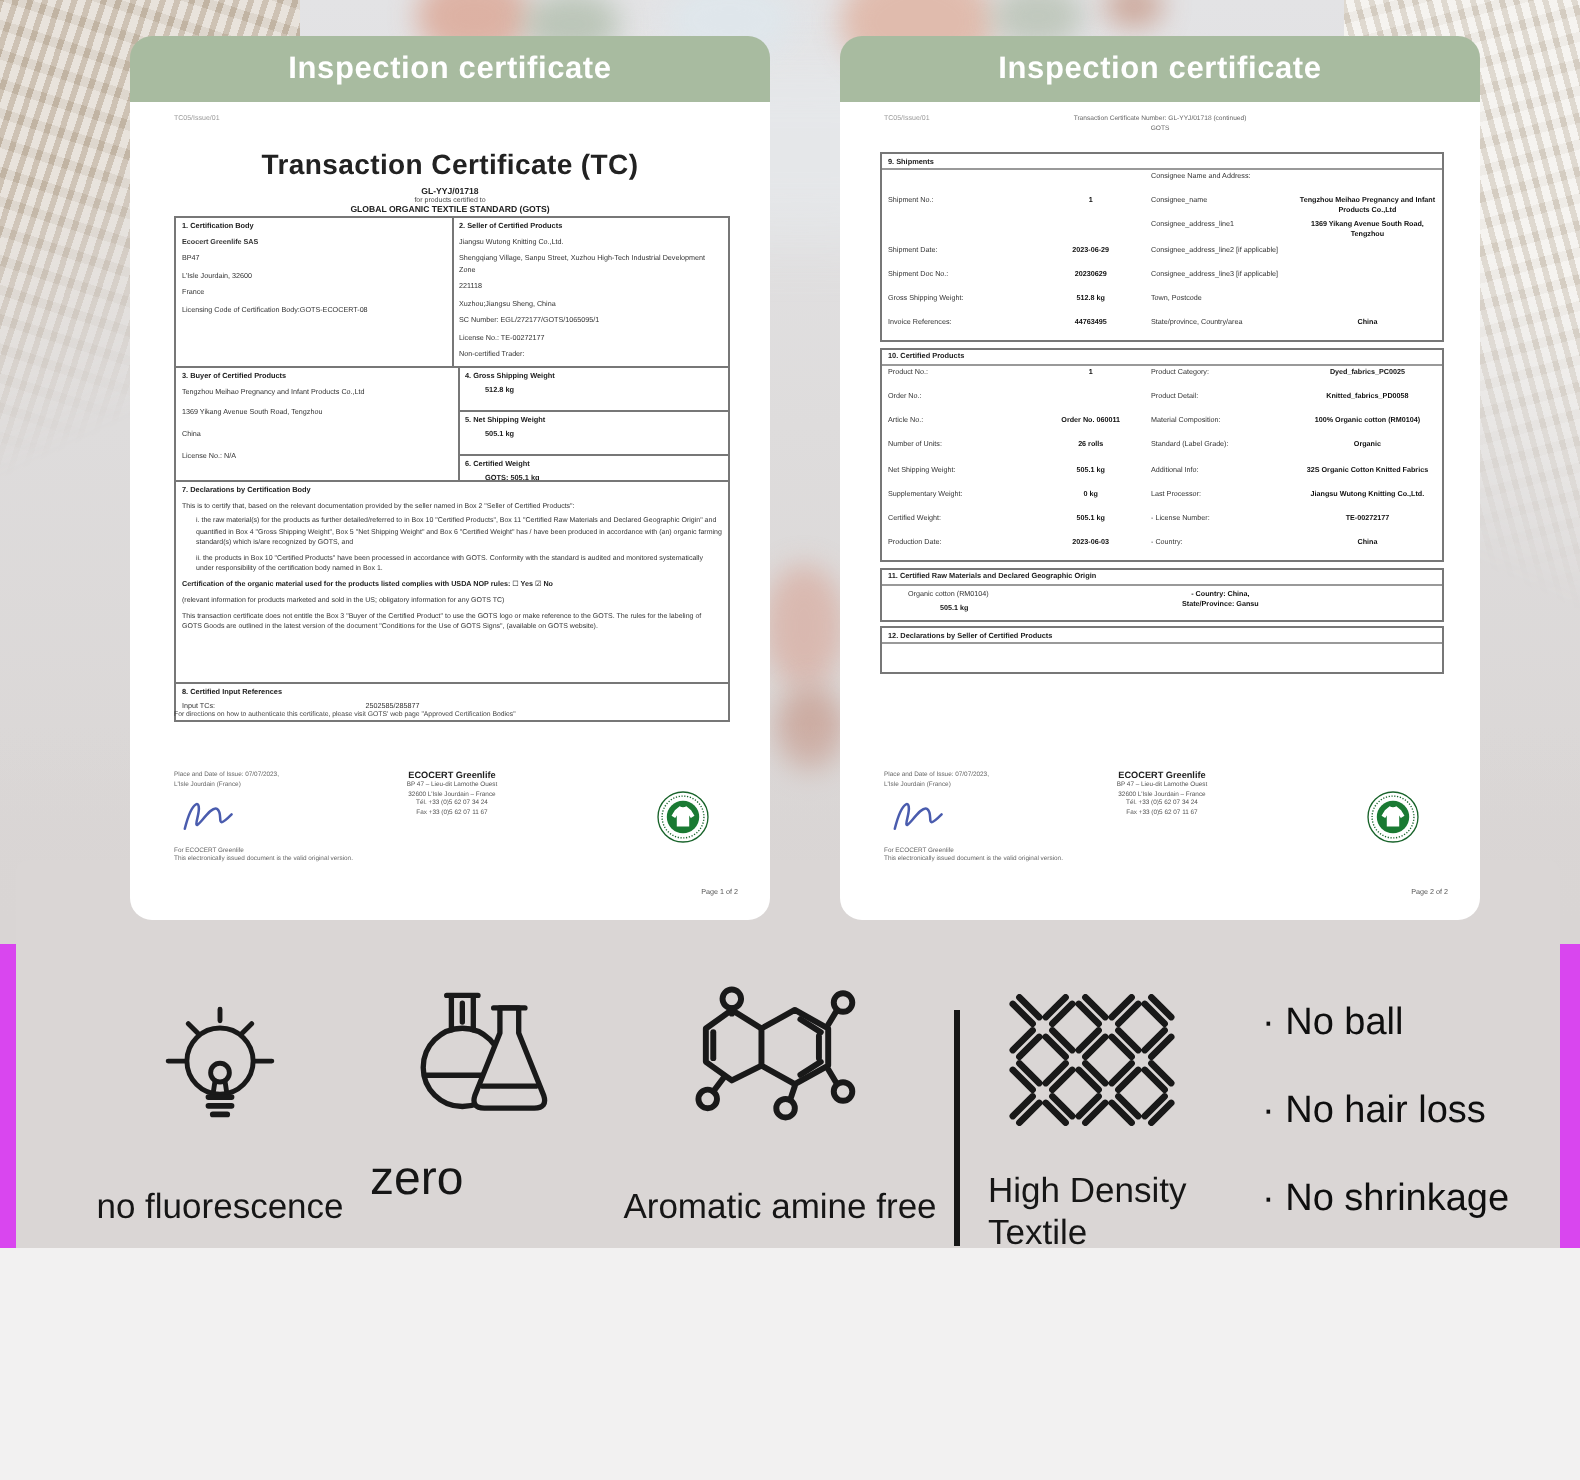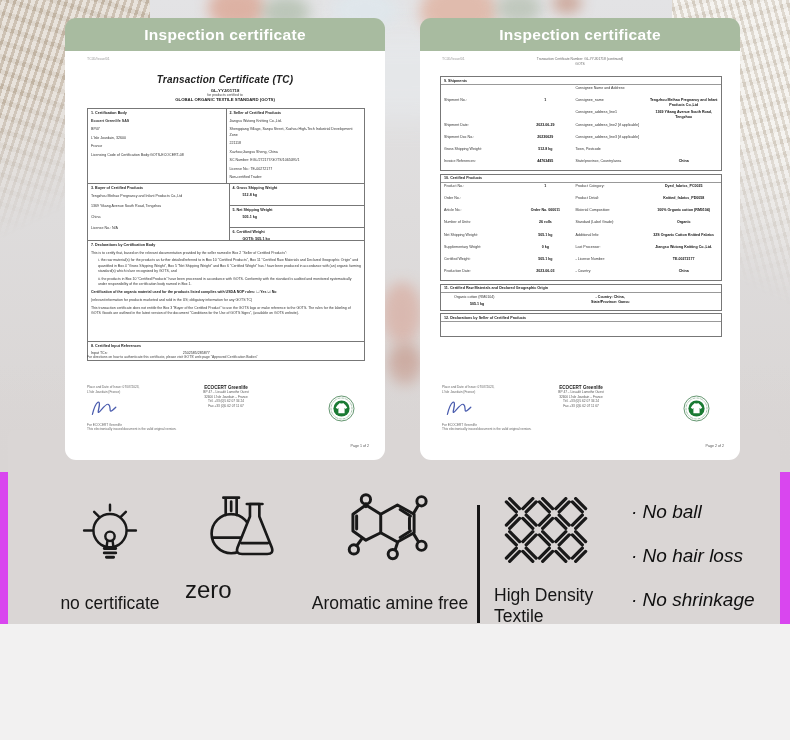--- a/index.html
+++ b/index.html
@@ -38,21 +38,21 @@
   
   .card { position:absolute; top:18px; width:320px; }
   .card-left { left:65px; } .card-right { left:420px; }
   .card-header { height:33px; border-radius:11px 11px 0 0; display:flex; align-items:center; justify-content:center;
     color:#fff; font-size:15.5px; font-weight:bold; letter-spacing:.3px; }
   .card-body { position:relative; height:409px; background:#fff; border-radius:0 0 11px 11px; overflow:hidden;
     color:#333; }
 
   .doc-ref { position:absolute; top:6px; left:22px; font-size:3.5px; color:#9a9a9a; }
   .title-block { position:absolute; top:23px; left:0; right:0; text-align:center; line-height:1.25; }
-  .t1 { font-size:10px; font-weight:bold; color:#222; letter-spacing:.2px;font-style:italic; }
+  .t1 { font-size:14px; font-weight:bold; color:#222; letter-spacing:.2px; }
   .t2 { font-size:4.3px; font-weight:bold; color:#222; margin-top:1px; }
   .t3 { font-size:3.5px; color:#444; }
   .t4 { font-size:4.3px; font-weight:bold; color:#222; }
 
   .grid1 { position:absolute; left:22px; right:20px; top:57px; border:0.6px solid #777; }
   .grow { display:flex; border-bottom:0.6px solid #777; }
   .rowA { height:74px; } .rowB { height:56px; }
   .half { width:50%; overflow:hidden; }
   .half + .half { border-left:0.6px solid #777; }
   .gcell { padding:1.5px 3px; }
@@ -115,21 +115,21 @@
   .f2 .ficon { width:80px; height:72px; margin-left:14px; }
   .f2 .flabel { position:absolute; top:74px; left:0; width:104px; font-size:24px; line-height:1.95; overflow-wrap:anywhere; }
   .f3 { left:308px; top:14px; width:164px; text-align:center; }
   .f3 .ficon { width:102px; height:76px; margin:0 auto; }
   .f3 .flabel { position:absolute; top:101px; left:0; width:164px; }
   .vdivider { position:absolute; left:477px; top:27px; width:2.5px; height:118px; background:#161616; }
   .f4 { left:492px; top:19px; width:116px; }
   .f4 .ficon { width:84px; height:66px; margin-left:12px; }
   .f4 .flabel { position:absolute; top:88px; left:2px; width:112px; line-height:1.22; }
   .bullets { position:absolute; left:631px; top:22px; width:158px; }
-  .bullet { font-size:19px; color:#0f0f0f; line-height:24px; margin-bottom:20px;font-style:italic; }
+  .bullet { font-size:19px; color:#0f0f0f; line-height:24px; margin-bottom:20px; }
 </style>
 </head>
 <body>
 
 <div class="stage">
 
   <div class="photo-bg">
     <div class="knit knit-left"></div>
     <div class="knit knit-right"></div>
     <div class="blob b9"></div>
@@ -417,21 +417,21 @@
     <div class="feature f1">
       <svg class="ficon" viewBox="0 0 100 92">
         <g fill="none" stroke="#191919" stroke-width="3.4" stroke-linecap="round">
           <path d="M14 44 L26 44 M74 44 L86 44 M28 18 L35 25 M72 18 L65 25 M50 8 L50 16"></path>
           <circle cx="50" cy="44" r="23"></circle>
           <circle cx="50" cy="52" r="6.5"></circle>
           <path d="M46.5 58 L45 68 M53.5 58 L55 68"></path>
           <path d="M42 69 L58 69 M42 75 L58 75 M45 81 L55 81" stroke-width="4"></path>
         </g>
       </svg>
-      <div class="flabel">no certificate</div>
+      <div class="flabel">no fluorescence</div>
     </div>
     <div class="feature f2">
       <svg class="ficon" viewBox="0 0 100 92">
         <g fill="none" stroke="#191919" stroke-width="3.4" stroke-linecap="round" stroke-linejoin="round">
           <path d="M30 6 L50 6 M33 6 L33 28 M47 6 L47 28 M40 11 L40 23"></path>
           <circle cx="40" cy="52" r="25"></circle>
           <path d="M16 57 L64 57"></path>
         </g>
         <g stroke="#191919" stroke-width="3.4" stroke-linecap="round" stroke-linejoin="round">
           <path d="M64 14 L76 14 L76 30 L92 70 Q94.5 78 86 78 L54 78 Q45.5 78 48 70 L64 30 Z" fill="#dad6d5"></path>

